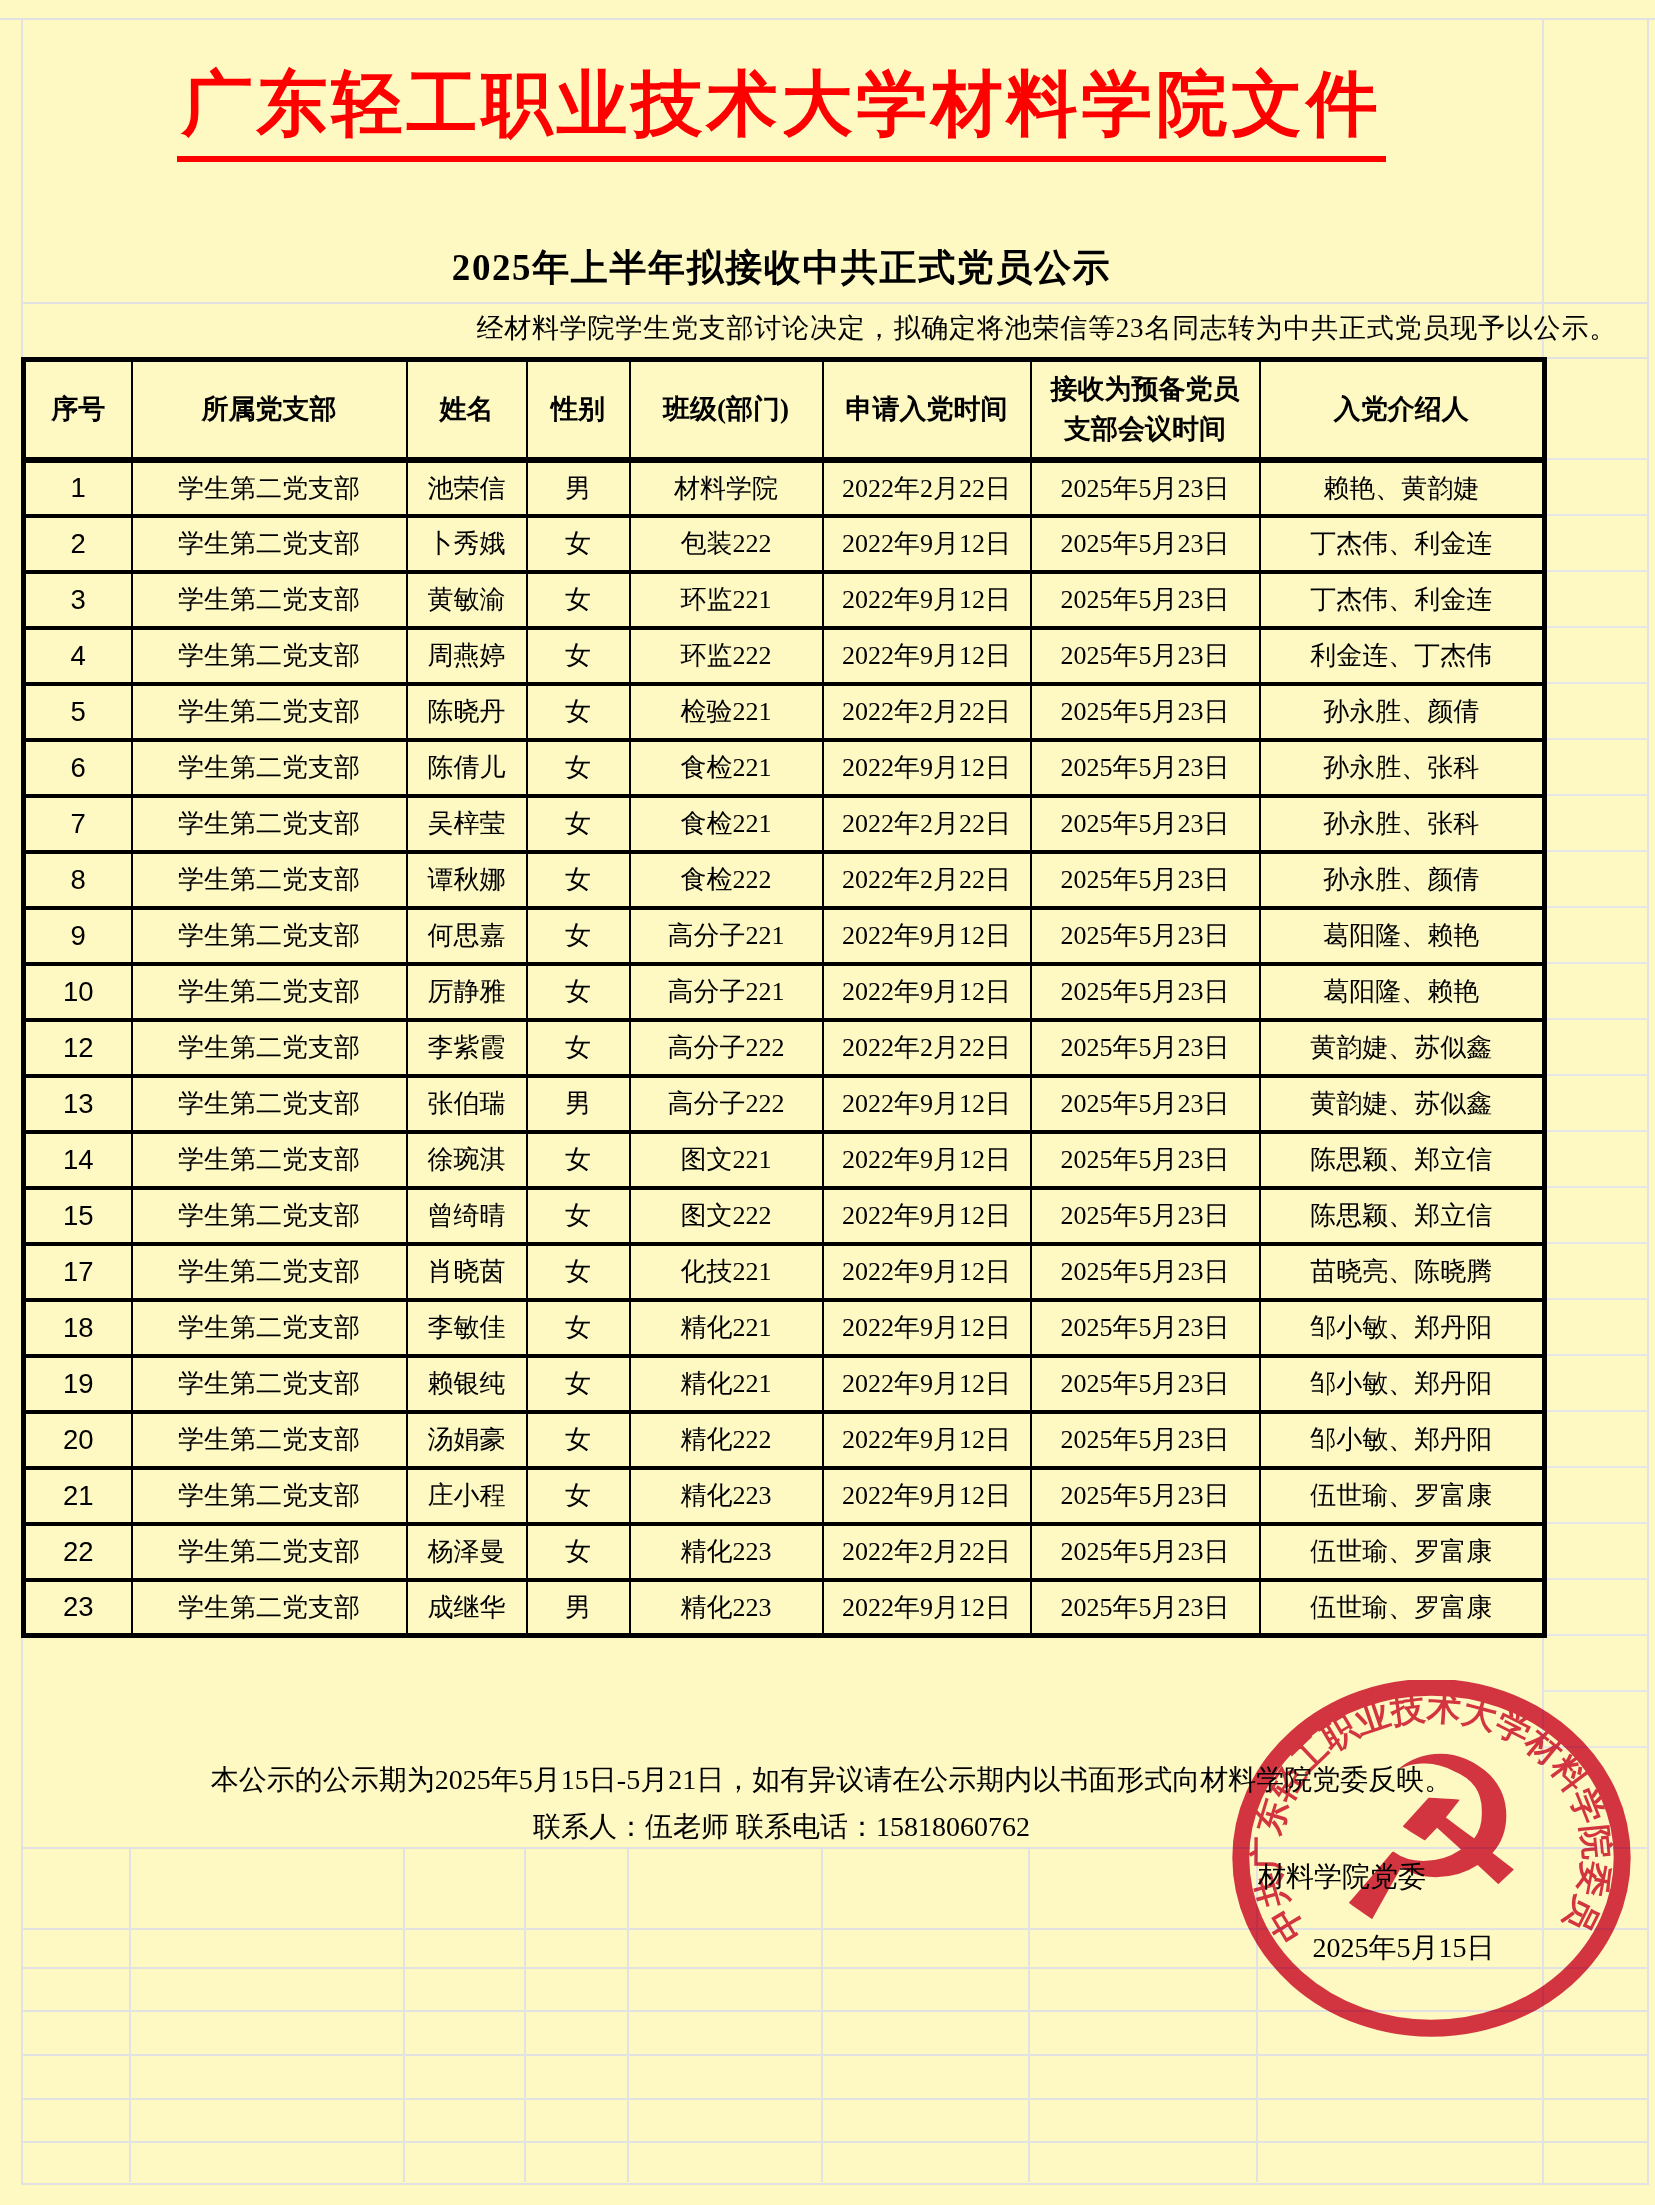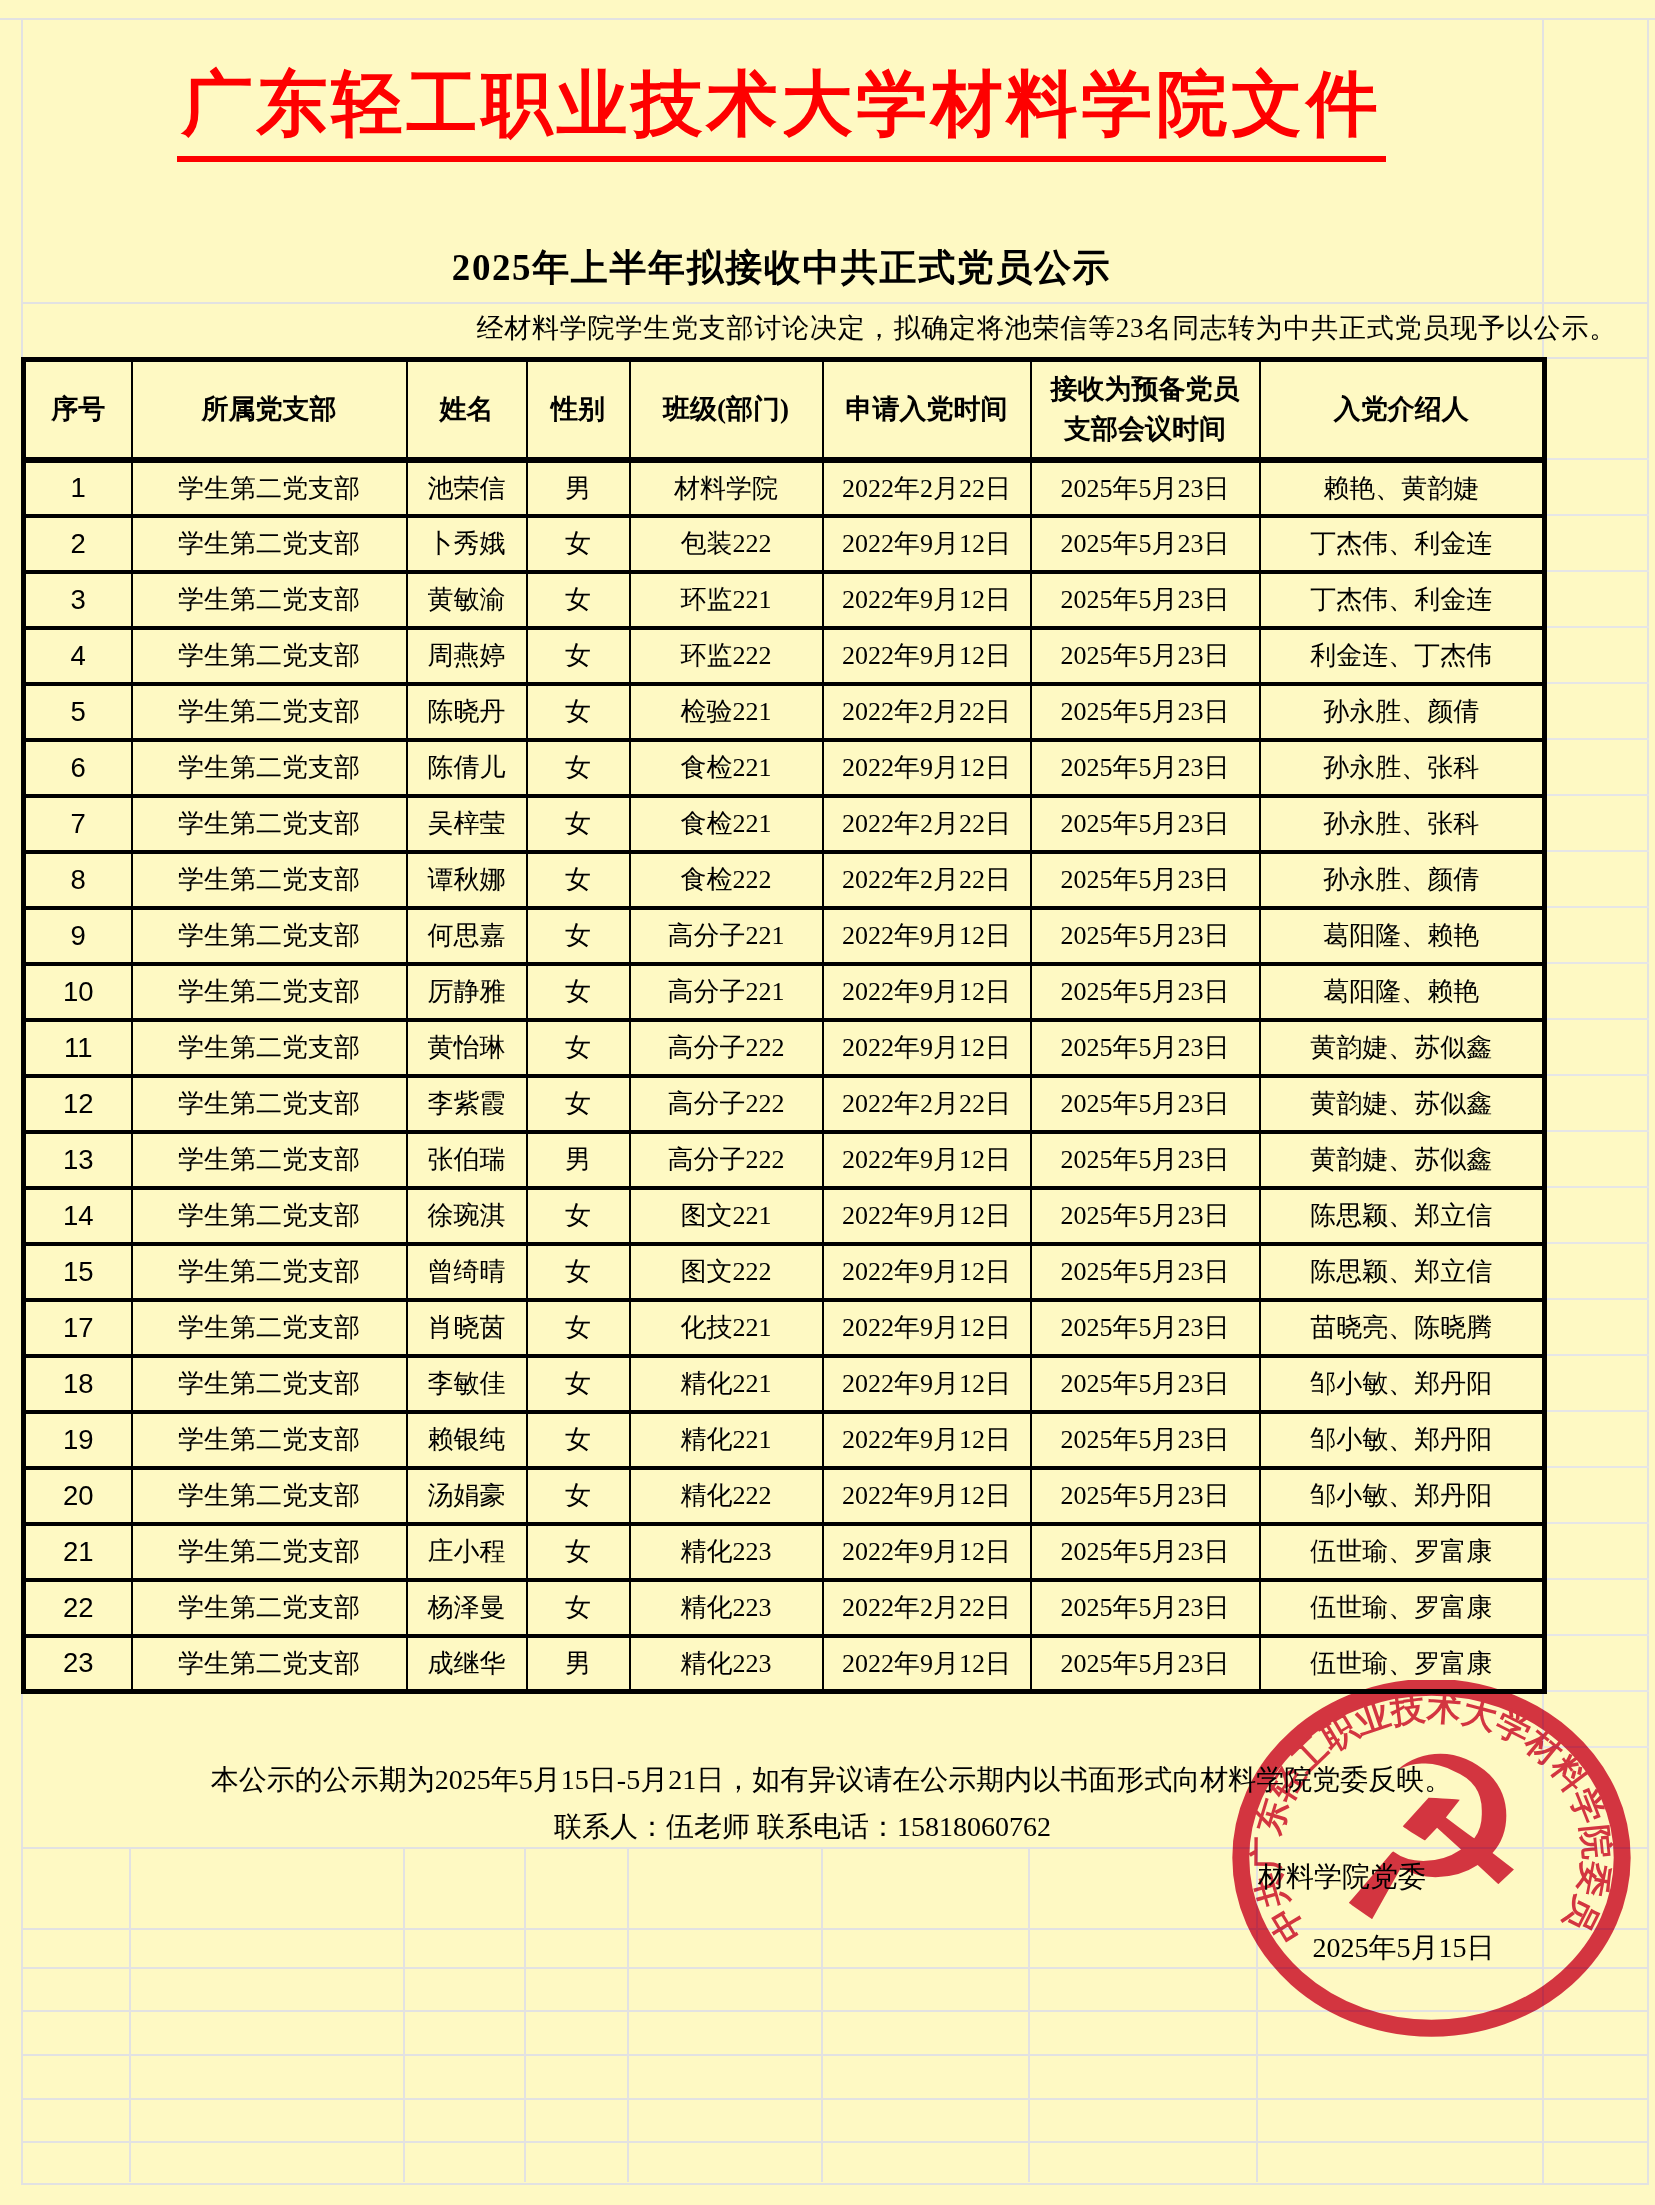--- a/index.html
+++ b/index.html
@@ -67,21 +67,21 @@
   table.roster tbody tr{height:56px;}
   table.roster td.c-index{font-family:"Liberation Sans","DejaVu Sans",sans-serif;font-size:27.5px;}
   .th-wrap{display:inline-block;width:194px;line-height:1.5;}
   
   .notice{
     position:absolute;left:21px;top:1761px;width:1621px;
     text-align:center;font-size:28px;z-index:1;
   }
   .contact{
     position:absolute;left:21px;top:1808px;width:1521px;
-    text-align:center;font-size:28px;z-index:1;margin-left:21px;
+    text-align:center;font-size:28px;z-index:1;
   }
   .signature{
     position:absolute;left:1258px;top:1858px;width:317px;
     text-align:left;font-size:28px;z-index:1;
   }
   .sign-date{
     position:absolute;left:1245px;top:1929px;width:317px;
     text-align:center;font-size:28px;z-index:1;
   }
   
@@ -256,30 +256,20 @@
           <td class="c-index">10</td>
           <td class="c-branch">学生第二党支部</td>
           <td class="c-name">厉静雅</td>
           <td class="c-gender">女</td>
           <td class="c-class">高分子221</td>
           <td class="c-apply-date">2022年9月12日</td>
           <td class="c-meeting-date">2025年5月23日</td>
           <td class="c-introducers">葛阳隆、赖艳</td>
         </tr>
         <tr>
-          <td class="c-index">11</td>
-          <td class="c-branch">学生第二党支部</td>
-          <td class="c-name">黄怡琳</td>
-          <td class="c-gender">女</td>
-          <td class="c-class">高分子222</td>
-          <td class="c-apply-date">2022年9月12日</td>
-          <td class="c-meeting-date">2025年5月23日</td>
-          <td class="c-introducers">黄韵婕、苏似鑫</td>
-        </tr>
-        <tr>
           <td class="c-index">12</td>
           <td class="c-branch">学生第二党支部</td>
           <td class="c-name">李紫霞</td>
           <td class="c-gender">女</td>
           <td class="c-class">高分子222</td>
           <td class="c-apply-date">2022年2月22日</td>
           <td class="c-meeting-date">2025年5月23日</td>
           <td class="c-introducers">黄韵婕、苏似鑫</td>
         </tr>
         <tr>

